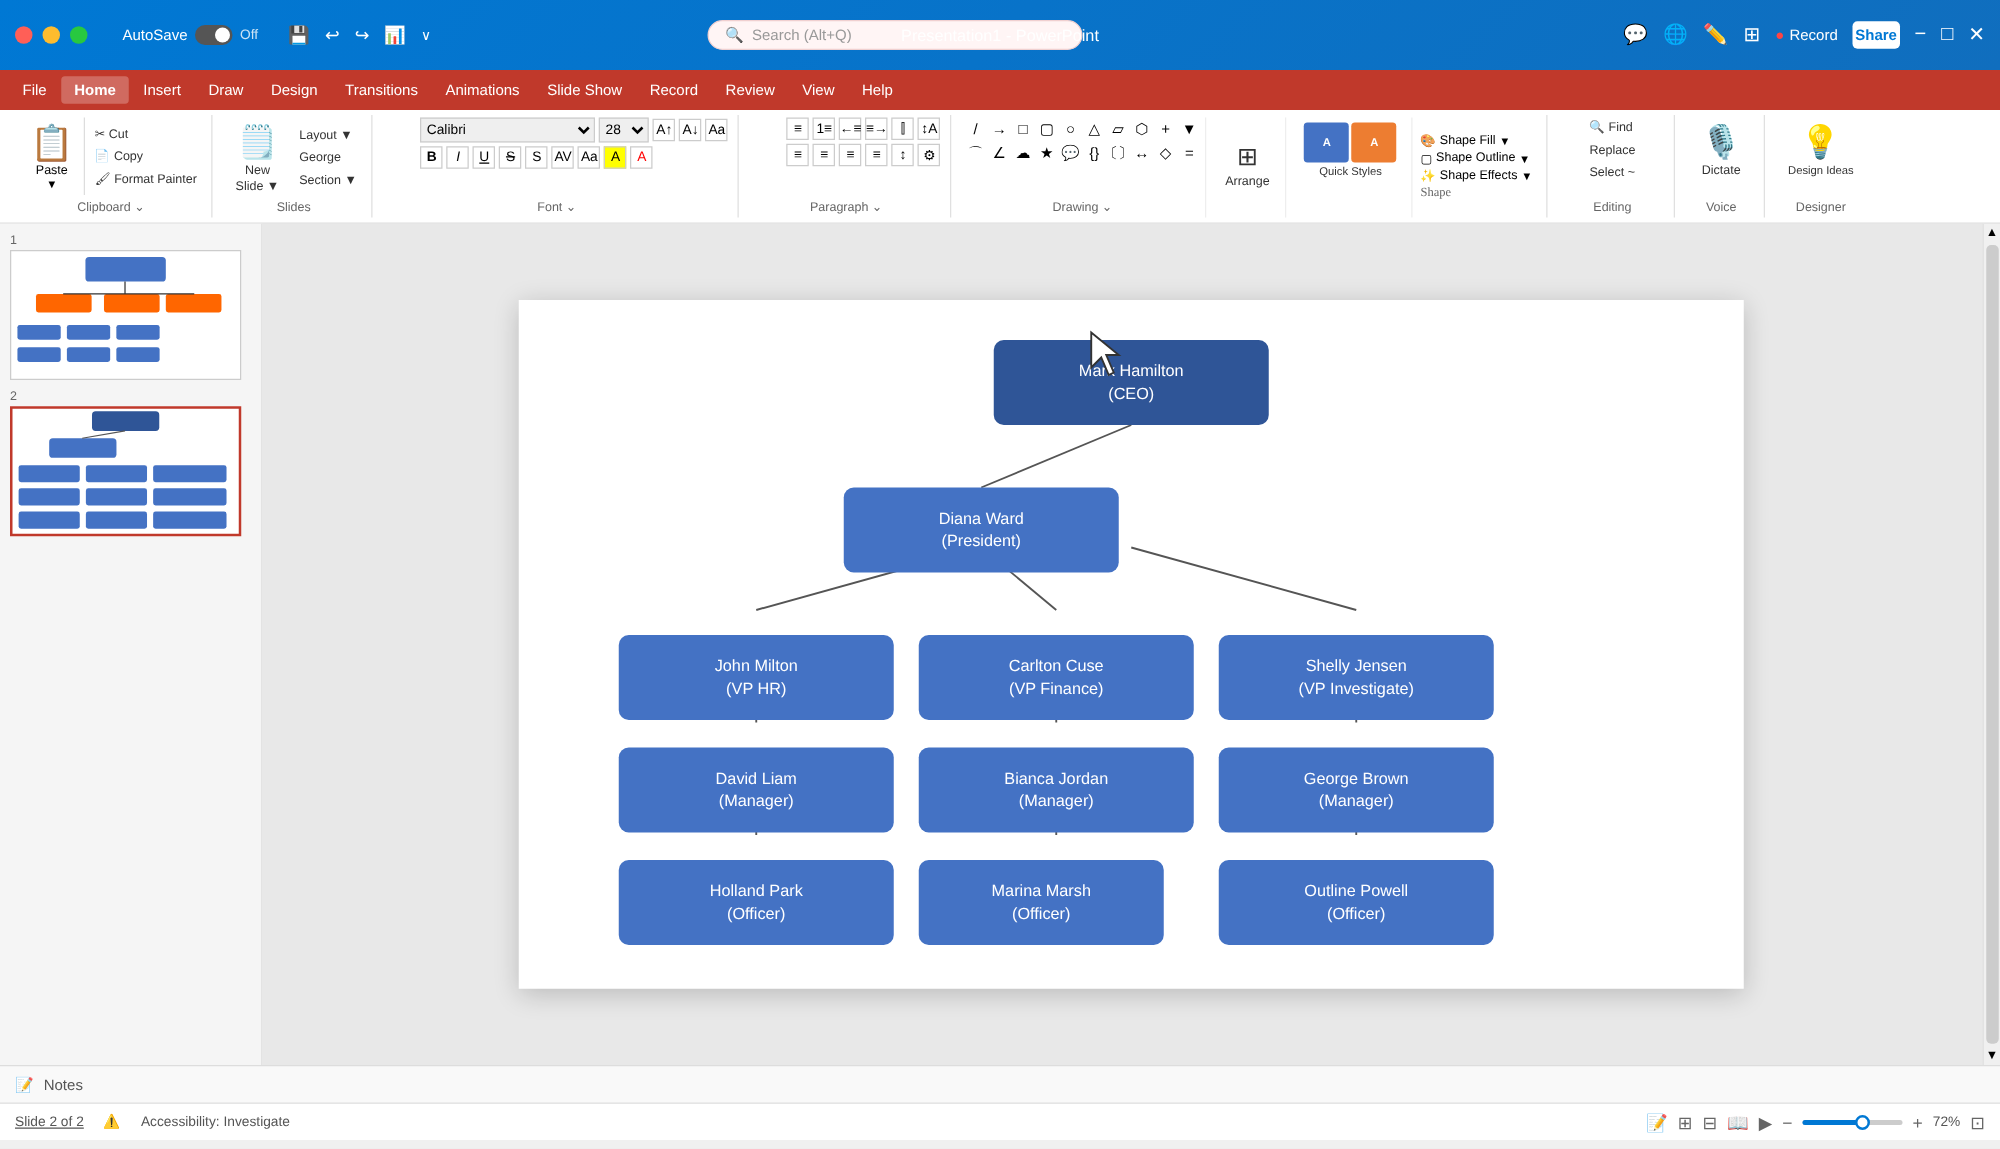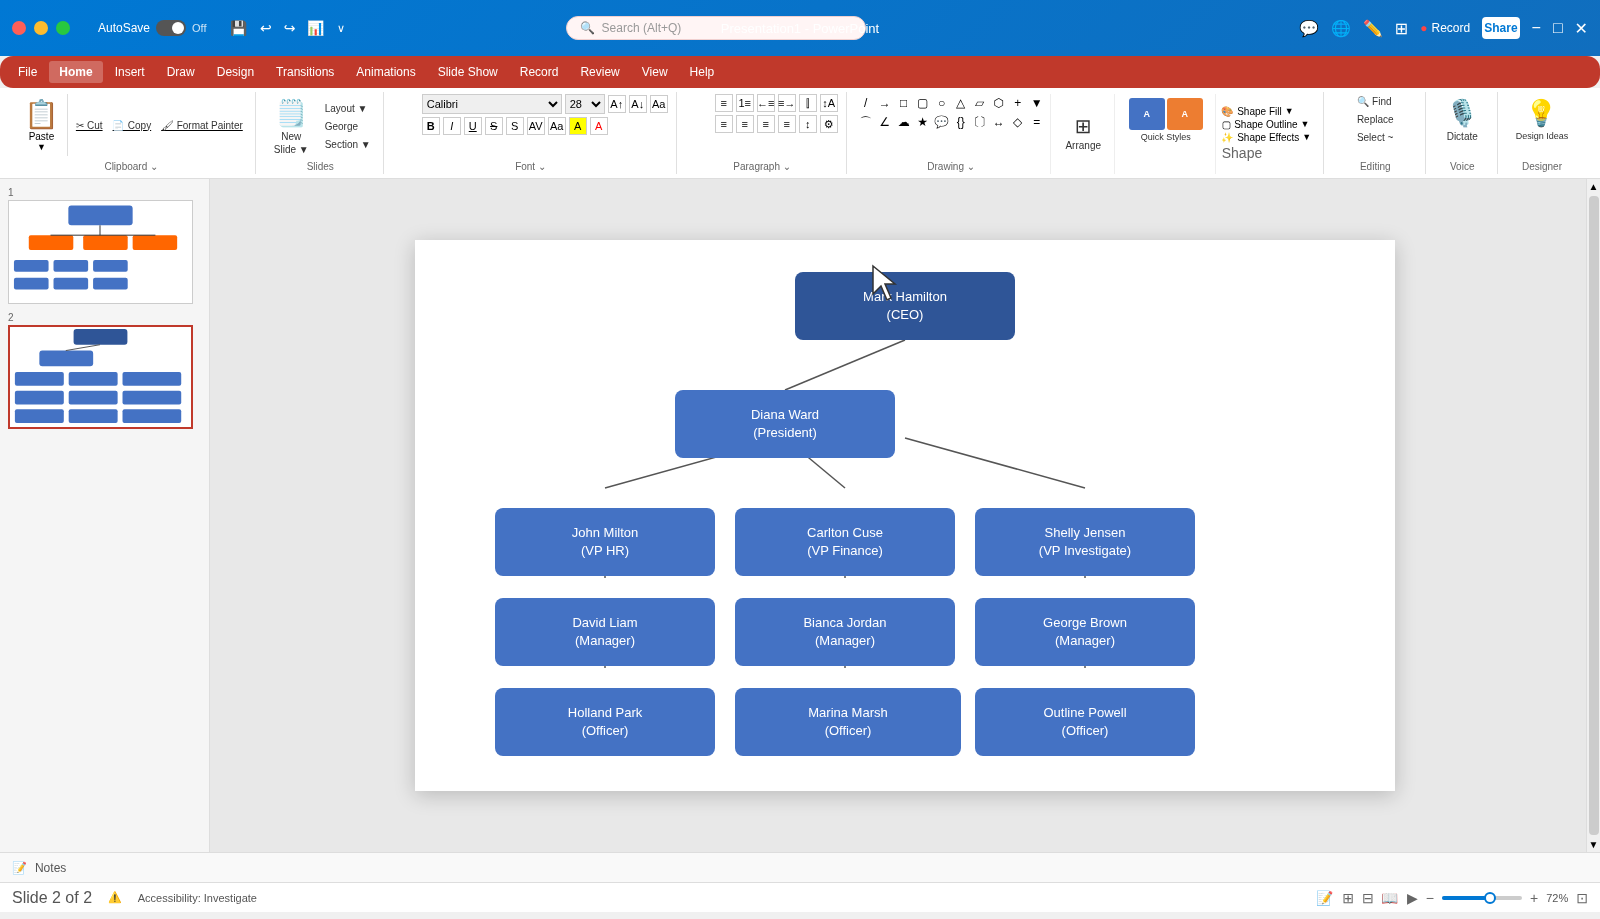--- a/index.html
+++ b/index.html
@@ -22,21 +22,21 @@
     .toggle { width: 30px; height: 16px; background: #555; border-radius: 8px; position: relative; display: inline-flex; align-items: center; padding: 2px; }
     .toggle-knob { width: 12px; height: 12px; background: white; border-radius: 50%; margin-left: auto; }
     .title-icons { display: flex; gap: 12px; align-items: center; color: white; margin-left: 16px; font-size: 16px; }
     .title-right { display: flex; align-items: center; gap: 12px; color: white; margin-left: auto; }
     .share-btn { background: white; color: #0078d4; border: none; border-radius: 4px; padding: 4px 2px; font-size: 12px; cursor: pointer; font-weight: 600; }
     .record-btn { display: flex; align-items: center; gap: 4px; background: transparent; border: none; color: white; font-size: 12px; cursor: pointer; }
 
     
     #menu-bar {
       width: 100%; height: 32px; background: #c0392b;
-      display: flex; align-items: center; padding: 0 8px; gap: 2px; border-radius: 13px;
+      display: flex; align-items: center; padding: 0 8px; gap: 2px;
     }
     .menu-item { color: white; font-size: 12px; padding: 4px 10px; cursor: pointer; border-radius: 3px; }
     .menu-item:hover, .menu-item.active { background: rgba(255,255,255,0.2); }
     .menu-item.active { background: rgba(255,255,255,0.25); font-weight: 600; }
 
     
     #ribbon {
       width: 100%; background: #fff; border-bottom: 1px solid #ddd;
       display: flex; flex-direction: column;
     }
@@ -49,21 +49,21 @@
     }
     .ribbon-group:last-child { border-right: none; }
     .ribbon-group-label { font-size: 10px; color: #666; padding-bottom: 2px; }
     .ribbon-group-tools { display: flex; align-items: center; gap: 4px; flex-wrap: wrap; justify-content: center; }
     .ribbon-btn-small { padding: 2px 4px; font-size: 10px; cursor: pointer; border-radius: 2px; color: #333; }
 
     
     .clipboard-area { display: flex; align-items: center; gap: 4px; }
     .paste-btn { display: flex; flex-direction: column; align-items: center; padding: 4px 8px; cursor: pointer; border-right: 1px solid #ddd; }
     .paste-btn .icon { font-size: 28px; }
-    .paste-sub { display: flex; flex-direction: row; gap: 2px; text-decoration: underline; }
+    .paste-sub { display: flex; flex-direction: column; gap: 2px; }
 
     
     .font-row { display: flex; align-items: center; gap: 3px; margin-left: 28px; }
     .font-select { width: 140px; height: 20px; font-size: 11px; border: 1px solid #ccc; }
     .font-size-select { width: 40px; height: 20px; font-size: 11px; border: 1px solid #ccc; }
     .font-btn { width: 18px; height: 18px; border: 1px solid #ccc; background: white; font-size: 11px; cursor: pointer; display: flex; align-items: center; justify-content: center; }
 
     
     .shapes-grid { display: grid; grid-template-columns: repeat(10, 18px); gap: 1px; }
     .shape-btn { width: 18px; height: 18px; display: flex; align-items: center; justify-content: center; font-size: 12px; cursor: pointer; }
@@ -345,21 +345,21 @@
         <div class="format-row">
           <span style="font-size:10px;">▢</span>
           <span style="font-size:10px; cursor:pointer;">Shape Outline</span>
           <span style="font-size:9px; cursor:pointer;">▼</span>
         </div>
         <div class="format-row">
           <span style="font-size:10px;">✨</span>
           <span style="font-size:10px; cursor:pointer;">Shape Effects</span>
           <span style="font-size:9px; cursor:pointer;">▼</span>
         </div>
-        <div class="ribbon-group-label" style="font-size:14px;">Shape</div>
+        <div class="ribbon-group-label" style="font-size:10px;font-family:Liberation Serif, serif;">Shape</div>
       </div>
     </div>
 
     <div class="ribbon-group" style="min-width:100px;">
       <div style="display:flex; flex-direction:column; gap:3px; align-items:flex-start;">
         <div class="ribbon-btn-small">🔍 Find</div>
         <div class="ribbon-btn-small">Replace</div>
         <div class="ribbon-btn-small">Select ~</div>
       </div>
       <div class="ribbon-group-label">Editing</div>
@@ -508,21 +508,21 @@
           <div>(<span>Manager</span>)</div>
         </div>
       </div>
 
       <div class="org-box" style="position:absolute; top:448px; left:80px; width:220px; height:68px;">
         <div>
           <div>Holland Park</div>
           <div>(<span>Officer</span>)</div>
         </div>
       </div>
-      <div class="org-box" style="position:absolute; top:448px; left:320px; width:226px; height:68px;">
+      <div class="org-box" style="position:absolute; top:448px; left:320px; width:196px; height:68px;">
         <div>
           <div>Marina Marsh</div>
           <div>(<span>Officer</span>)</div>
         </div>
       </div>
       <div class="org-box" style="position:absolute; top:448px; left:560px; width:220px; height:68px;">
         <div>
           <div>Outline Powell</div>
           <div>(<span>Officer</span>)</div>
         </div>
@@ -538,21 +538,21 @@
   </div>
 
 </div>
 
 <div id="notes-bar" style="width:100%; height:30px; background:#f9f9f9; border-top:1px solid #ddd; display:flex; align-items:center; padding:0 12px; gap:8px;">
   <span>📝</span>
   <span style="font-size:12px; color:#555; cursor:pointer;">Notes</span>
 </div>
 
 <div id="status-bar" style="width:100%; height:30px; background:white; border-top:1px solid #ddd; display:flex; align-items:center; padding:0 12px; gap:16px;">
-  <span style="font-size:16px; color:#555;">Slide 2 of 2</span>
+  <span style="font-size:11px; color:#555;text-decoration:underline;">Slide 2 of 2</span>
   <span style="font-size:11px;">⚠️</span>
   <span style="font-size:11px; color:#555; cursor:pointer;">Accessibility: Investigate</span>
 
   <div style="margin-left:auto; display:flex; align-items:center; gap:8px;">
     <span style="font-size:14px; cursor:pointer; color:#666;">📝</span>
     <span style="font-size:14px; cursor:pointer; color:#666;">⊞</span>
     <span style="font-size:14px; cursor:pointer; color:#666;">⊟</span>
     <span style="font-size:14px; cursor:pointer; color:#666;">📖</span>
     <span style="font-size:14px; cursor:pointer; color:#666;">▶</span>
     <span style="font-size:14px; cursor:pointer; color:#666;">−</span>

